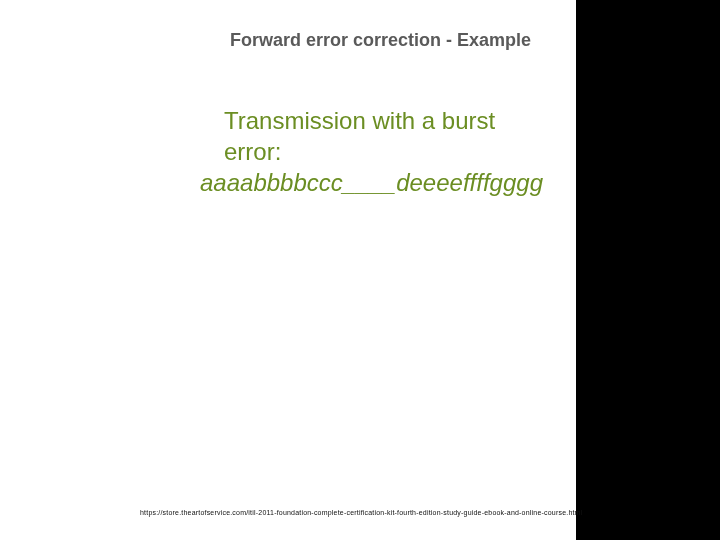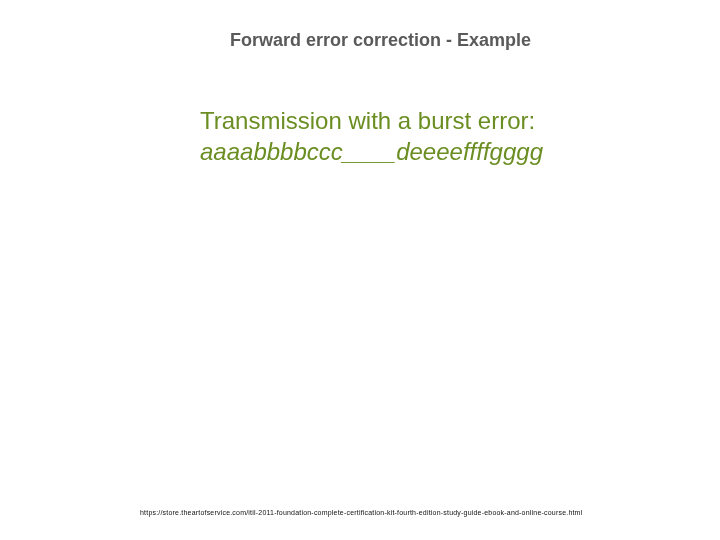--- a/index.html
+++ b/index.html
@@ -5,21 +5,21 @@
   html, body {
     margin: 0;
     padding: 0;
     width: 720px;
     height: 540px;
     background: #000;
     font-family: Arial, Helvetica, sans-serif;
   }
   .slide {
     position: relative;
-    width: 720px;
+    width: 576px;
     height: 540px;
     background: #fff;
     box-sizing: border-box;
   }
   .title {
     position: absolute;
     top: 30px;
     left: 230px;
     font-size: 18px;
     font-weight: bold;
@@ -27,21 +27,21 @@
   }
   .body-block {
     position: absolute;
     top: 105px;
     left: 200px;
     right: 60px;
     color: #6b8e23; 
     font-size: 24px;
     line-height: 1.3;
   }
-  .body-line1 { display: block; }
+  .body-line1 { display: block; margin-left: 24px; }
   .body-line2 { display: block; font-style: italic; }
   .footer-url {
     position: absolute;
     bottom: 24px;
     left: 140px;
     right: 40px;
     font-size: 7px;
     color: #111;
     white-space: nowrap;
     letter-spacing: 0.2px;

